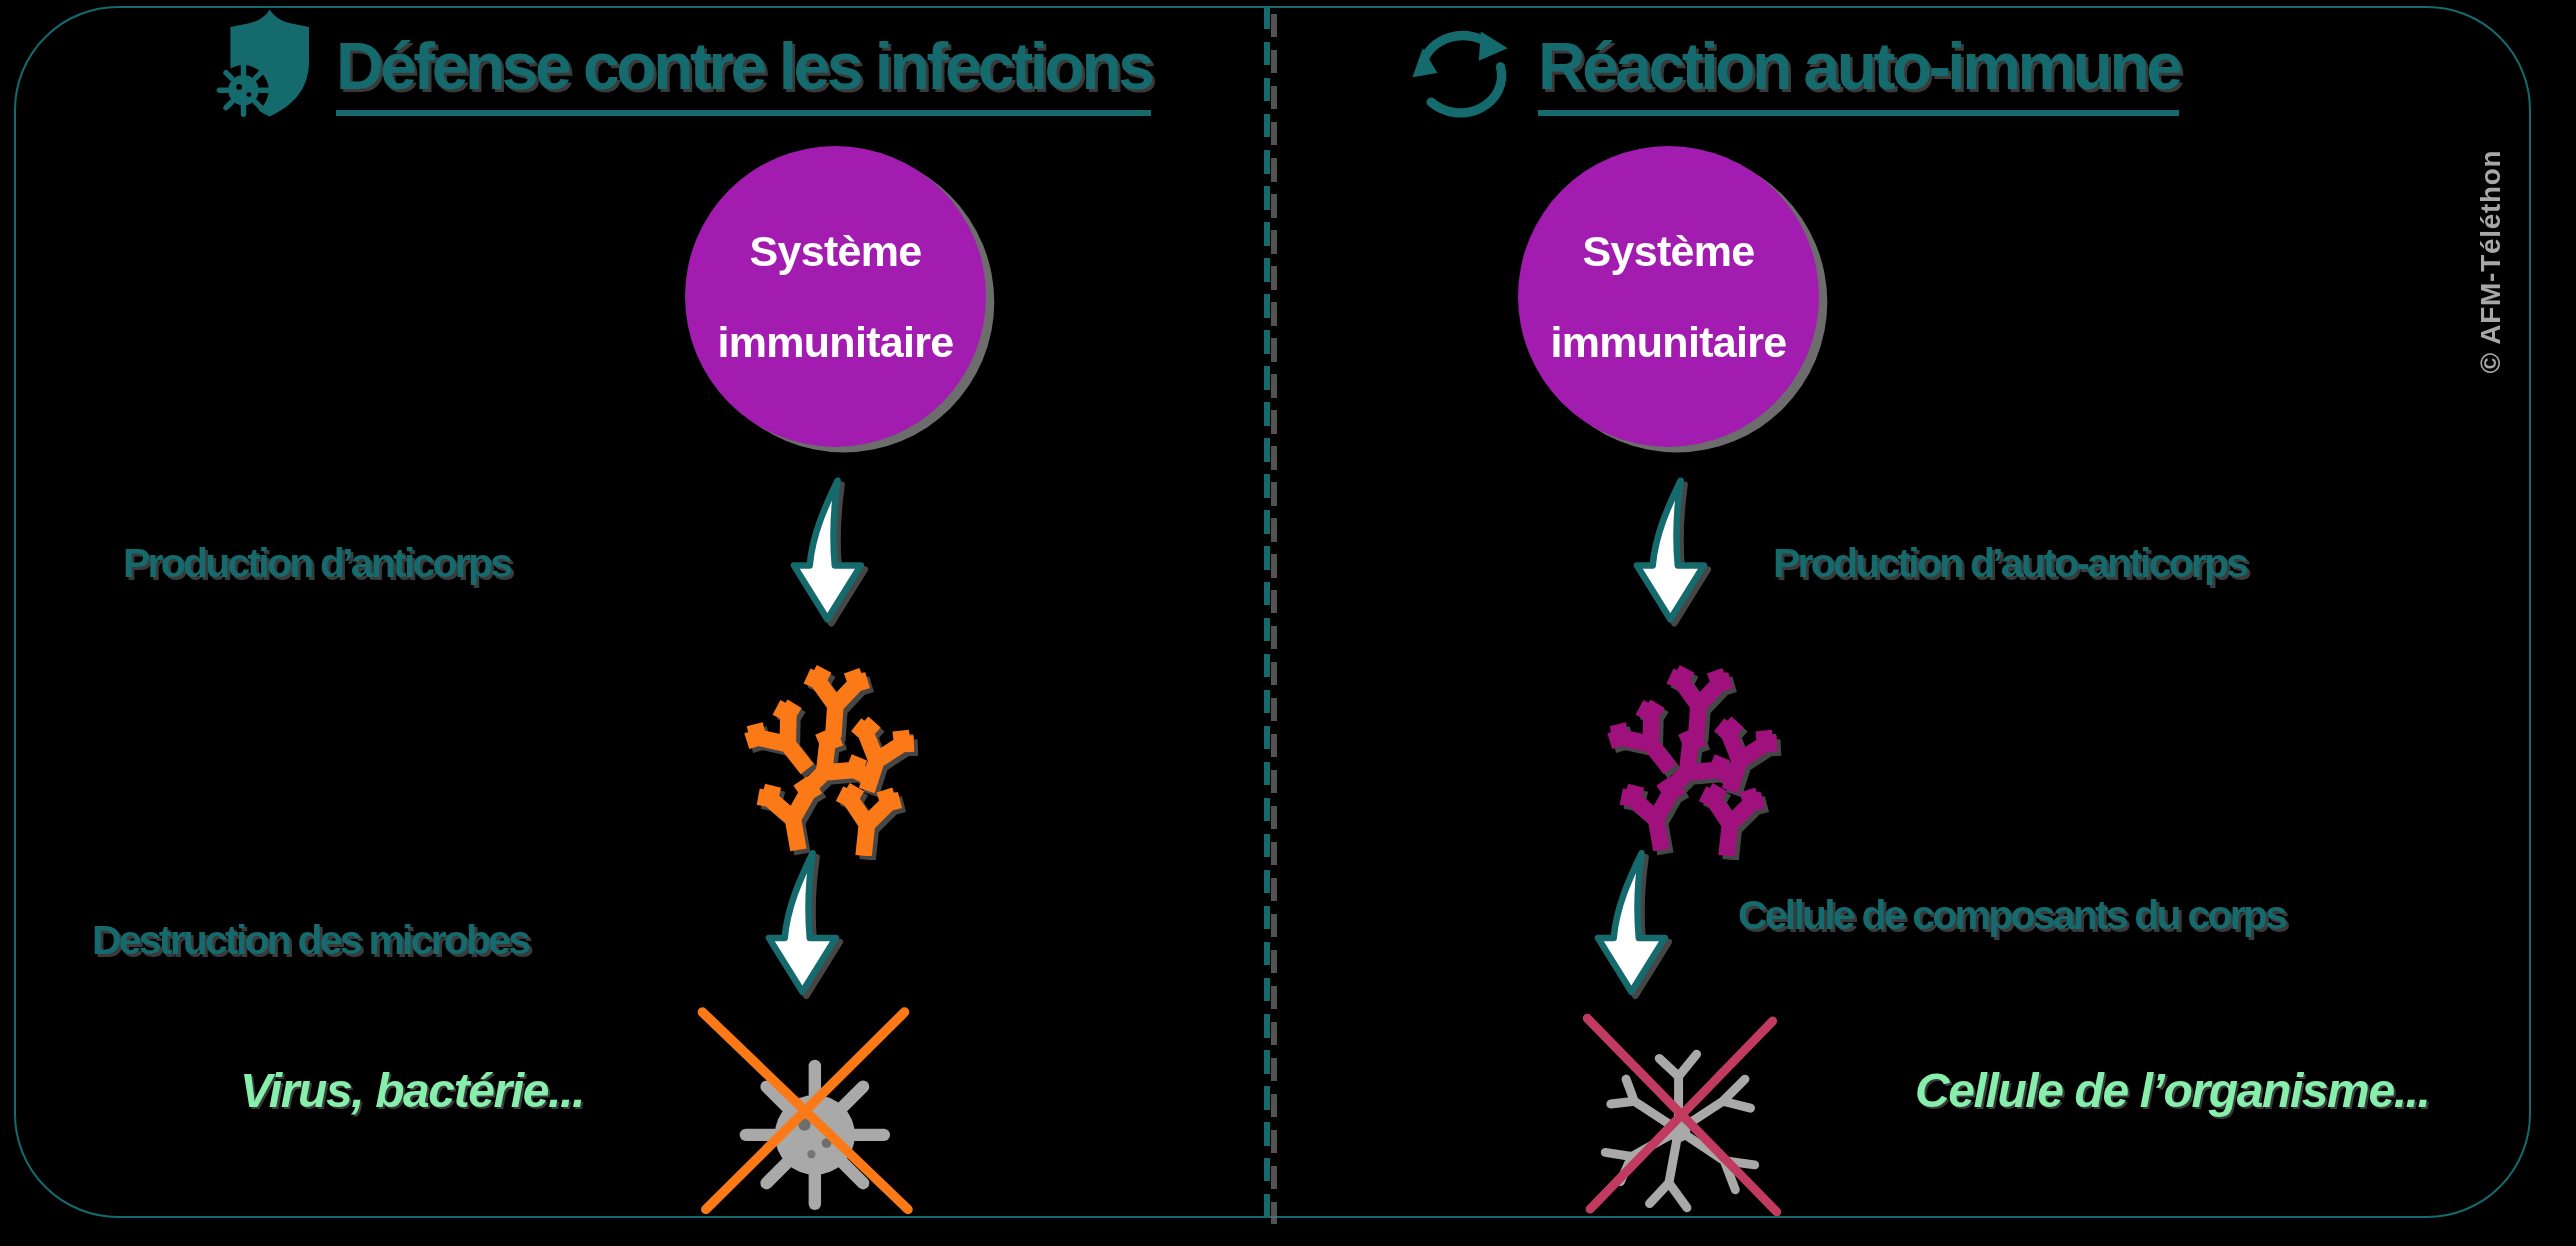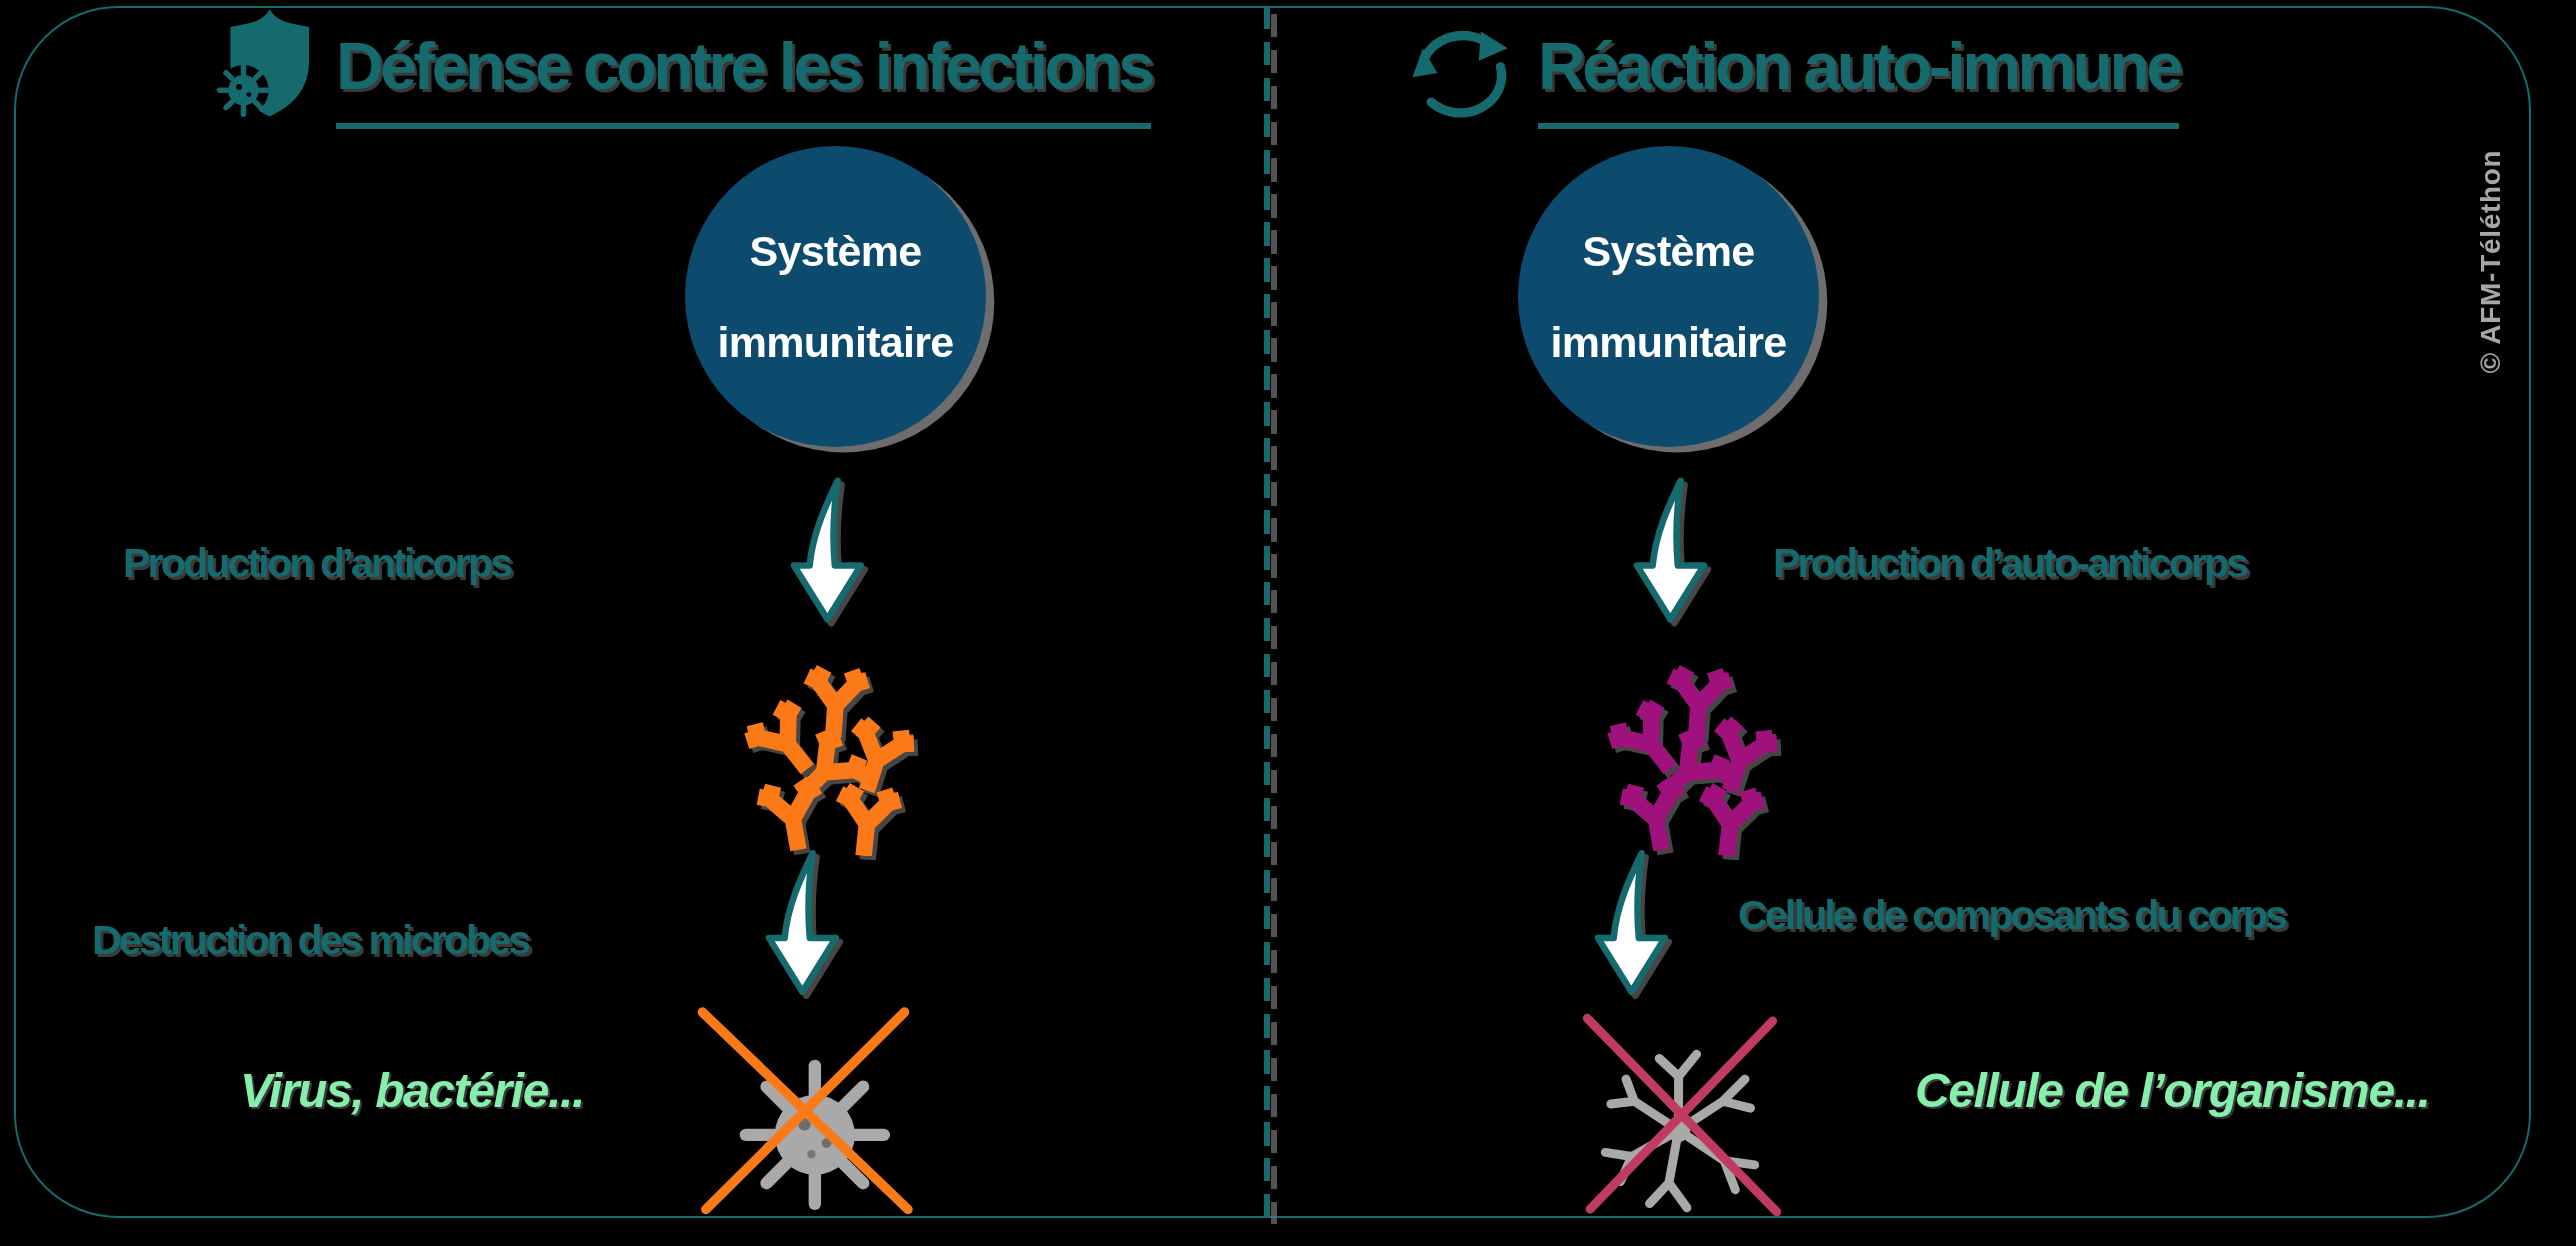--- a/index.html
+++ b/index.html
@@ -16,36 +16,36 @@
     left:1264px;
     background:repeating-linear-gradient(to bottom,#156a6e 0 23.5px,transparent 23.5px 36px);
   }
   .divider-shadow{
     left:1271px;top:14px;
     background:repeating-linear-gradient(to bottom,rgba(110,110,110,.75) 0 23.5px,transparent 23.5px 36px);
   }
   .panel-title{
     position:absolute;display:inline-block;color:#156a6e;
     font-size:66px;font-weight:bold;letter-spacing:-3.5px;line-height:1;
-    border-bottom:6.2px solid #156a6e;padding-bottom:24px;
+    border-bottom:6.2px solid #156a6e;padding-bottom:11px;
     text-shadow:2.8px 2.8px 0 rgba(115,115,115,.5);white-space:nowrap;
   }
   .step-label{
     position:absolute;color:#156a6e;font-size:41px;font-weight:bold;
     letter-spacing:-2.8px;line-height:1;white-space:nowrap;
     text-shadow:2.8px 2.8px 0 rgba(115,115,115,.5);
   }
   .caption{
     position:absolute;color:#86efac;font-size:48px;font-weight:bold;
     font-style:italic;letter-spacing:-1.4px;line-height:1;white-space:nowrap;
     text-shadow:2.1px 2.1px 0 rgba(115,115,115,.5);
   }
   .bubble{
     position:absolute;width:301px;height:301px;border-radius:50%;
-    background:#0c4a6e;box-shadow:8.3px 5.5px 0 rgba(155,155,155,.7);
+    background:#a21caf;box-shadow:8.3px 5.5px 0 rgba(155,155,155,.7);
     display:flex;flex-direction:column;align-items:center;justify-content:center;
     gap:48px;
   }
   .bubble span{
     color:#fff;font-size:43px;font-weight:bold;line-height:1;letter-spacing:-0.7px;
   }
   .icon-svg{position:absolute;}
   .soft-shadow{filter:drop-shadow(4.8px 4.1px 0 rgba(140,140,140,.5));}
   .watermark{
     position:absolute;left:2342px;top:247px;width:297px;height:29px;

